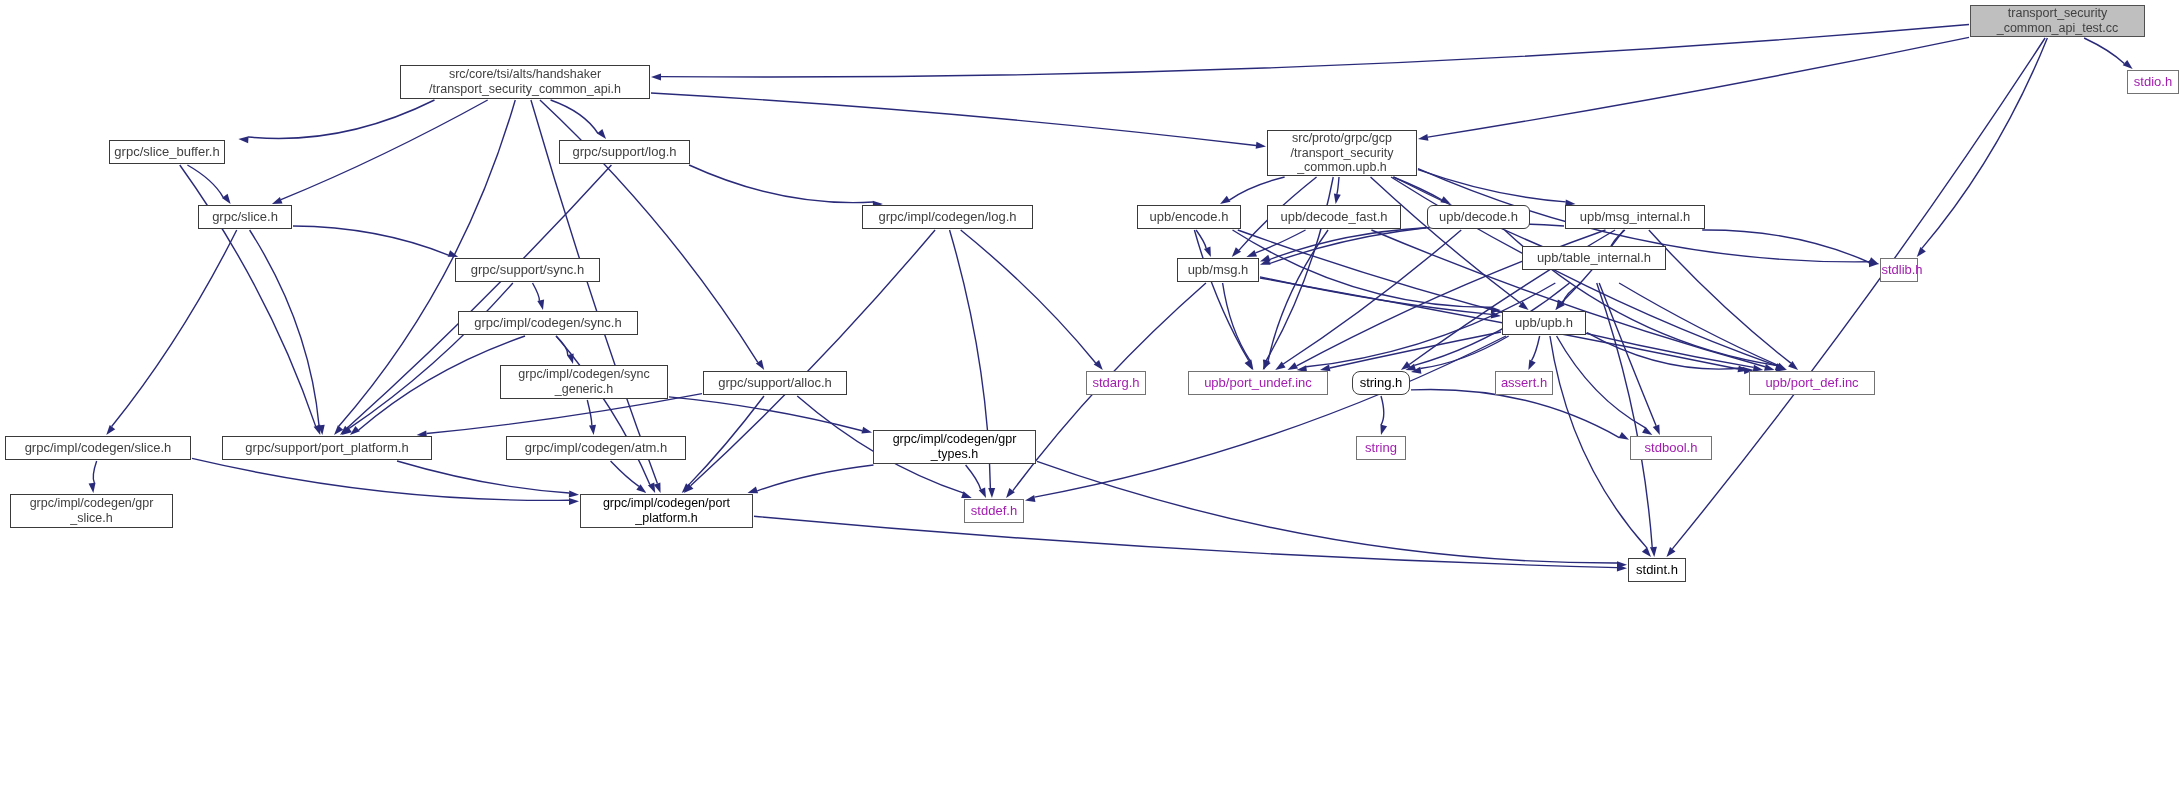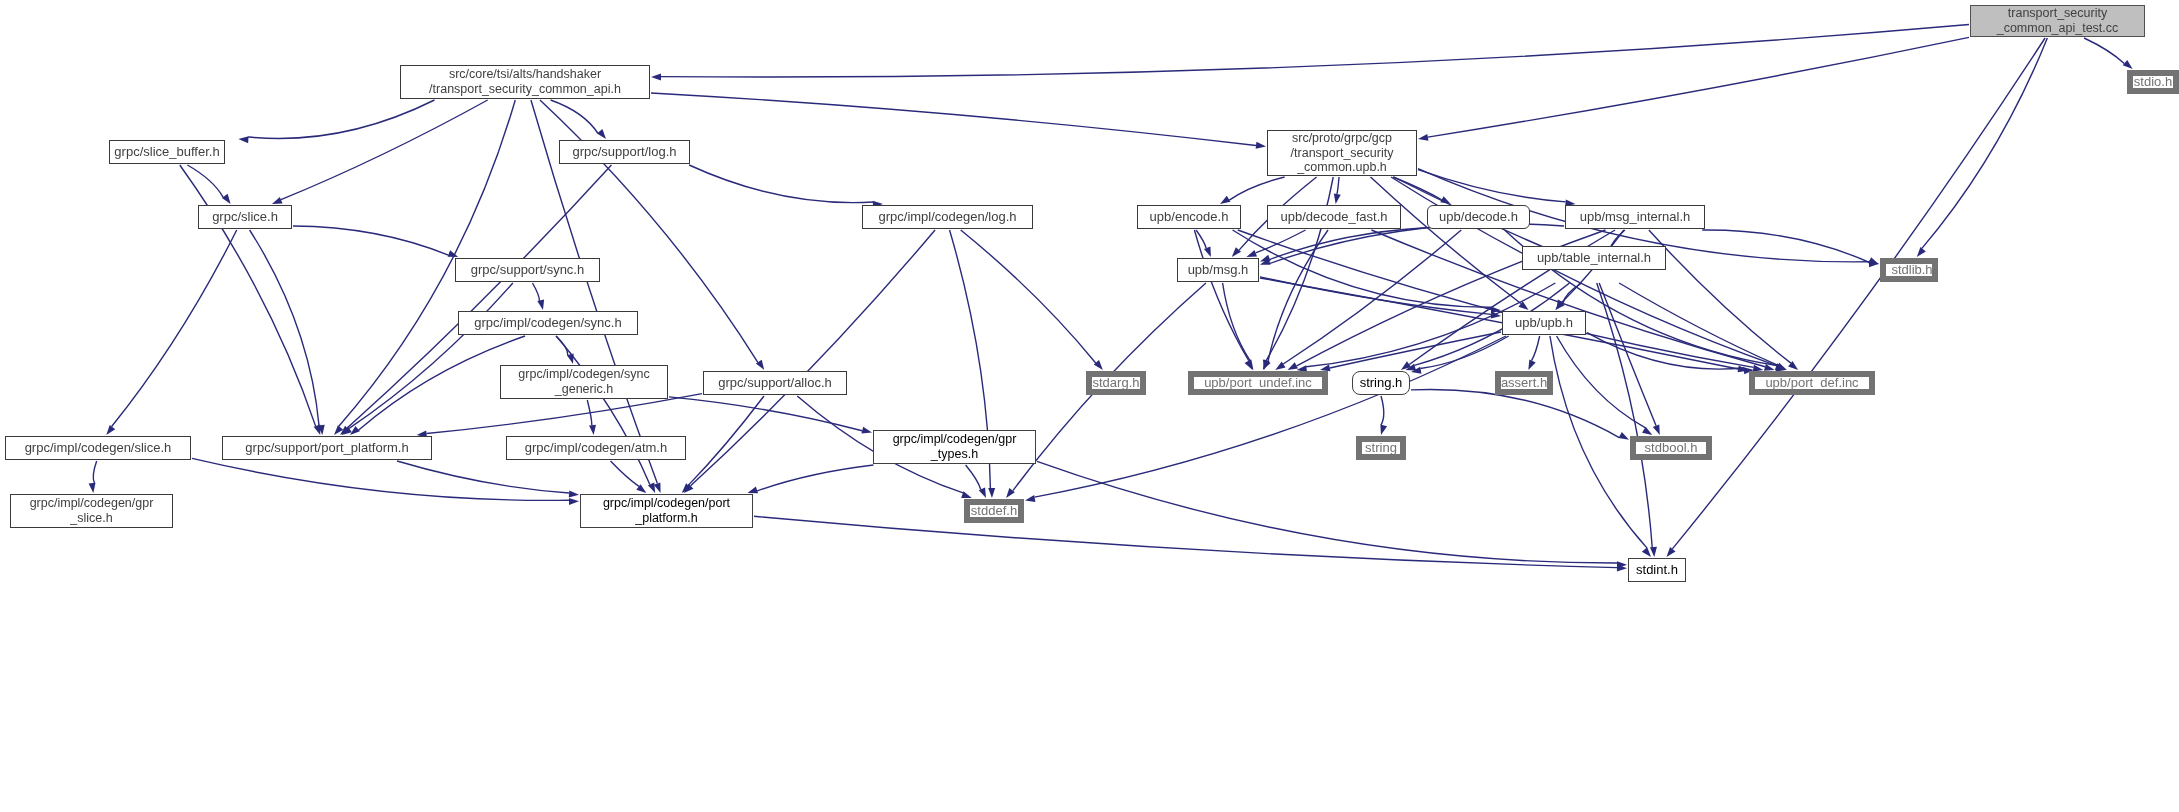--- a/index.html
+++ b/index.html
@@ -5,21 +5,21 @@
   html,body{margin:0;padding:0;background:#ffffff;}
   body{font-family:"Liberation Sans","DejaVu Sans",sans-serif;}
   #stage{position:relative;width:2179px;height:812px;background:#fff;overflow:hidden;}
   svg#graph{position:absolute;left:0;top:0;width:2179px;height:812px;}
   .nodebox{position:absolute;box-sizing:border-box;display:flex;align-items:center;justify-content:center;
            text-align:center;line-height:1.18;background:#ffffff;white-space:pre;}
   .nodebox span{display:block;}
   
   .n-normal{border:1px solid #3a3a3a;color:#404040;}
   
-  .n-sys{border:6px solid #737373;color:#737373;}
+  .n-sys{border:1px solid #737373;color:#a21caf;}
   
   .n-root{border:1.5px solid #505050;background:#bfbfbf;color:#404040;}
   .n-thick{border:1.5px solid #404040;color:#000;}
 </style>
 </head>
 <body>
 
 <div id="stage">
   <svg id="graph" viewBox="0 0 2179 812" preserveAspectRatio="none">
       <path d="M 1969 24.52267536704731 Q 1311.2399724322645 81.90543690661376 660.992087512854 76.58693811531217" fill="none" stroke="#2a2a7a" stroke-width="1.4"></path>
@@ -208,21 +208,21 @@
 _common.upb.h</span></div>
       <div class="nodebox n-normal" style="left: 198px; top: 205px; width: 94px; height: 24px; font-size: 13px;"><span>grpc/slice.h</span></div>
       <div class="nodebox n-normal" style="left: 862px; top: 205px; width: 171px; height: 24px; font-size: 13px;"><span>grpc/impl/codegen/log.h</span></div>
       <div class="nodebox n-normal" style="left: 1137px; top: 205px; width: 104px; height: 24px; font-size: 13px;"><span>upb/encode.h</span></div>
       <div class="nodebox n-normal" style="left: 1267px; top: 205px; width: 134px; height: 24px; font-size: 13px;"><span>upb/decode_fast.h</span></div>
       <div class="nodebox n-normal" style="left: 1427px; top: 205px; width: 103px; height: 24px; font-size: 13px; border-radius: 6px;"><span>upb/decode.h</span></div>
       <div class="nodebox n-normal" style="left: 1565px; top: 205px; width: 140px; height: 24px; font-size: 13px;"><span>upb/msg_internal.h</span></div>
       <div class="nodebox n-normal" style="left: 455px; top: 258px; width: 145px; height: 24px; font-size: 13px;"><span>grpc/support/sync.h</span></div>
       <div class="nodebox n-normal" style="left: 1177px; top: 258px; width: 82px; height: 24px; font-size: 13px;"><span>upb/msg.h</span></div>
       <div class="nodebox n-normal" style="left: 1522px; top: 246px; width: 144px; height: 24px; font-size: 13px;"><span>upb/table_internal.h</span></div>
-      <div class="nodebox n-sys" style="left: 1880px; top: 258px; width: 58px; height: 24px; font-size: 13px; padding-left: 6px;"><span>stdlib.h</span></div>
+      <div class="nodebox n-sys" style="left: 1880px; top: 258px; width: 38px; height: 24px; font-size: 13px; padding-left: 6px;"><span>stdlib.h</span></div>
       <div class="nodebox n-normal" style="left: 458px; top: 311px; width: 180px; height: 24px; font-size: 13px;"><span>grpc/impl/codegen/sync.h</span></div>
       <div class="nodebox n-normal" style="left: 1502px; top: 311px; width: 84px; height: 24px; font-size: 13px;"><span>upb/upb.h</span></div>
       <div class="nodebox n-normal" style="left: 500px; top: 365px; width: 168px; height: 34px; font-size: 12.5px;"><span>grpc/impl/codegen/sync
 _generic.h</span></div>
       <div class="nodebox n-normal" style="left: 703px; top: 371px; width: 144px; height: 24px; font-size: 13px;"><span>grpc/support/alloc.h</span></div>
       <div class="nodebox n-sys" style="left: 1086px; top: 371px; width: 60px; height: 24px; font-size: 13px;"><span>stdarg.h</span></div>
       <div class="nodebox n-sys" style="left: 1188px; top: 371px; width: 140px; height: 24px; font-size: 13px;"><span>upb/port_undef.inc</span></div>
       <div class="nodebox n-thick" style="left: 1352px; top: 371px; width: 58px; height: 24px; font-size: 13px; border-radius: 8px;"><span>string.h</span></div>
       <div class="nodebox n-sys" style="left: 1495px; top: 371px; width: 58px; height: 24px; font-size: 13px;"><span>assert.h</span></div>
       <div class="nodebox n-sys" style="left: 1749px; top: 371px; width: 126px; height: 24px; font-size: 13px;"><span>upb/port_def.inc</span></div>

